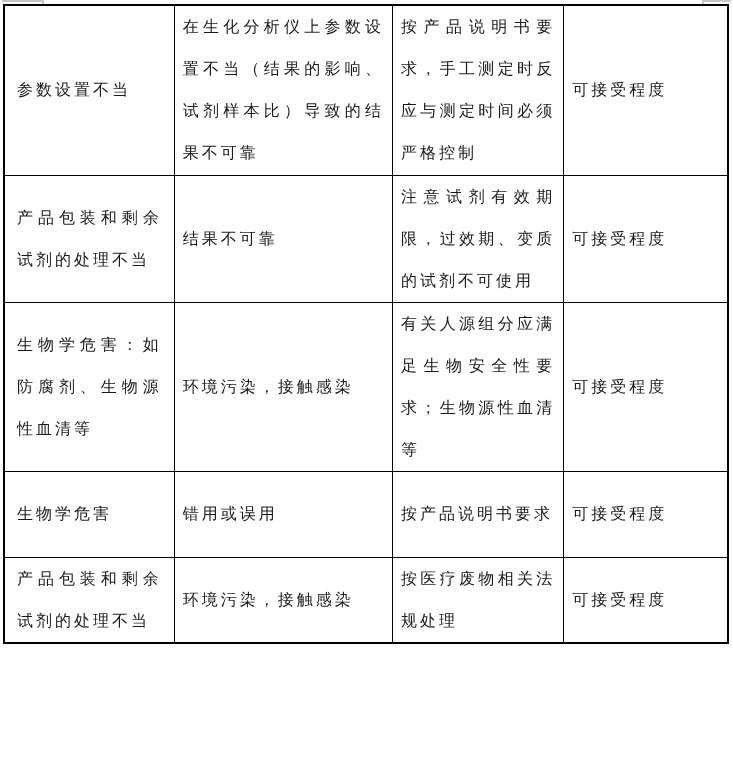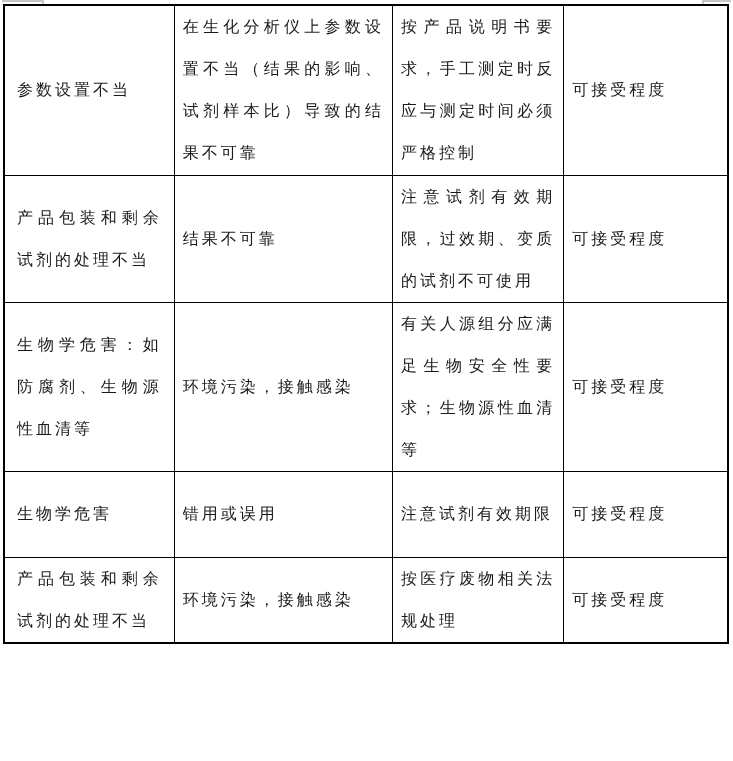--- a/index.html
+++ b/index.html
@@ -88,21 +88,21 @@
       </tr>
       <tr style="height:125px">
         <td>生物学危害：如防腐剂、生物源性血清等</td>
         <td>环境污染，接触感染</td>
         <td>有关人源组分应满足生物安全性要求；生物源性血清等</td>
         <td>可接受程度</td>
       </tr>
       <tr style="height:86px">
         <td>生物学危害</td>
         <td>错用或误用</td>
-        <td>注意试剂有效期限</td>
+        <td>按产品说明书要求</td>
         <td>可接受程度</td>
       </tr>
       <tr style="height:81px">
         <td>产品包装和剩余试剂的处理不当</td>
         <td>环境污染，接触感染</td>
         <td>按医疗废物相关法规处理</td>
         <td>可接受程度</td>
       </tr>
     </tbody>
   </table>

